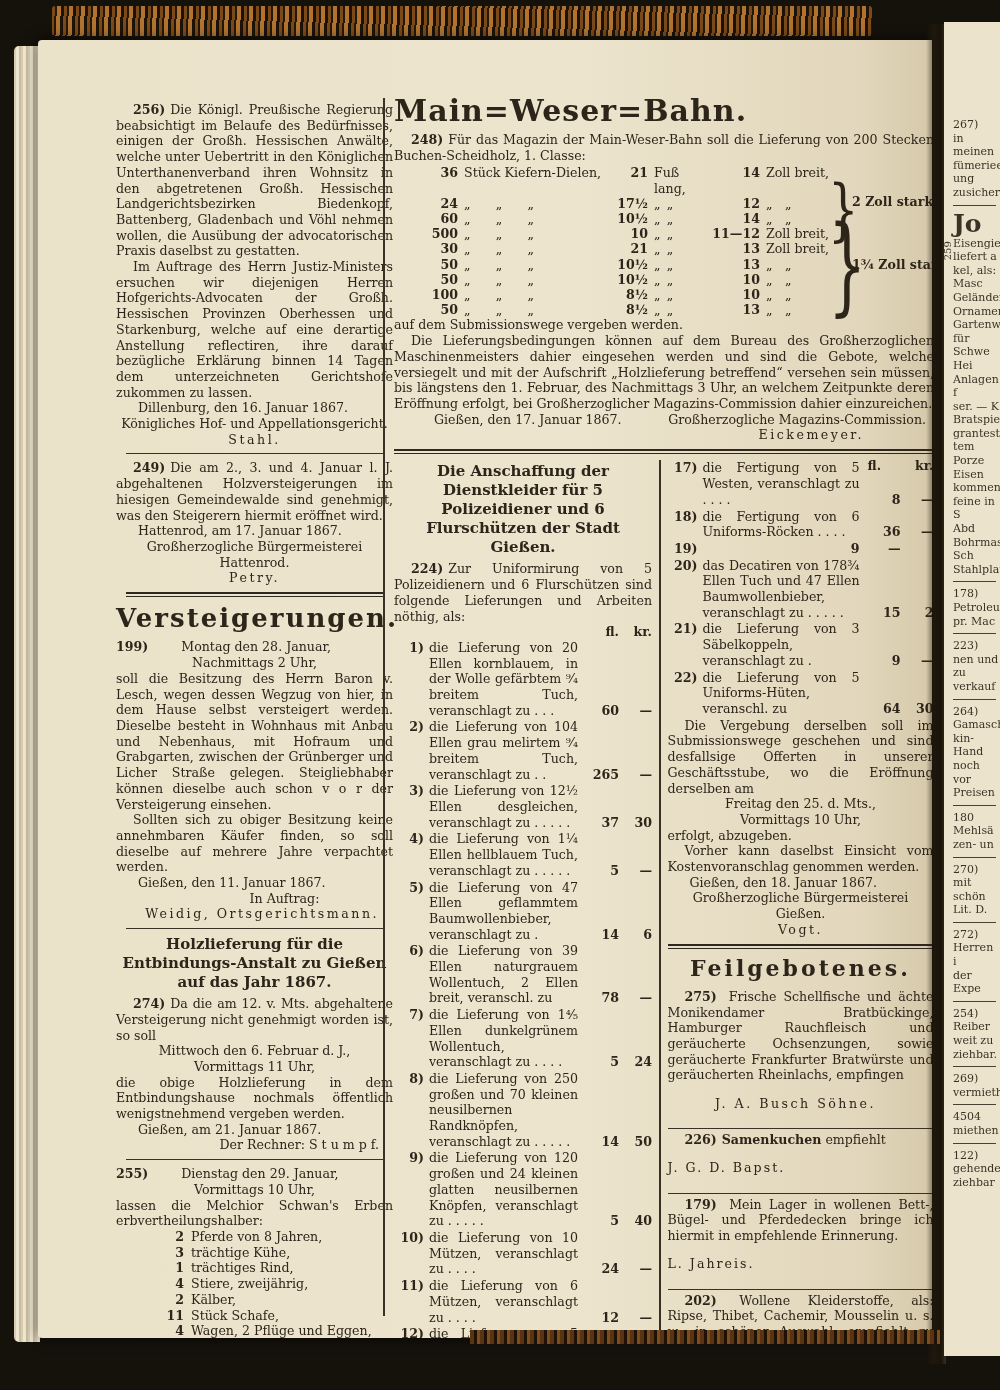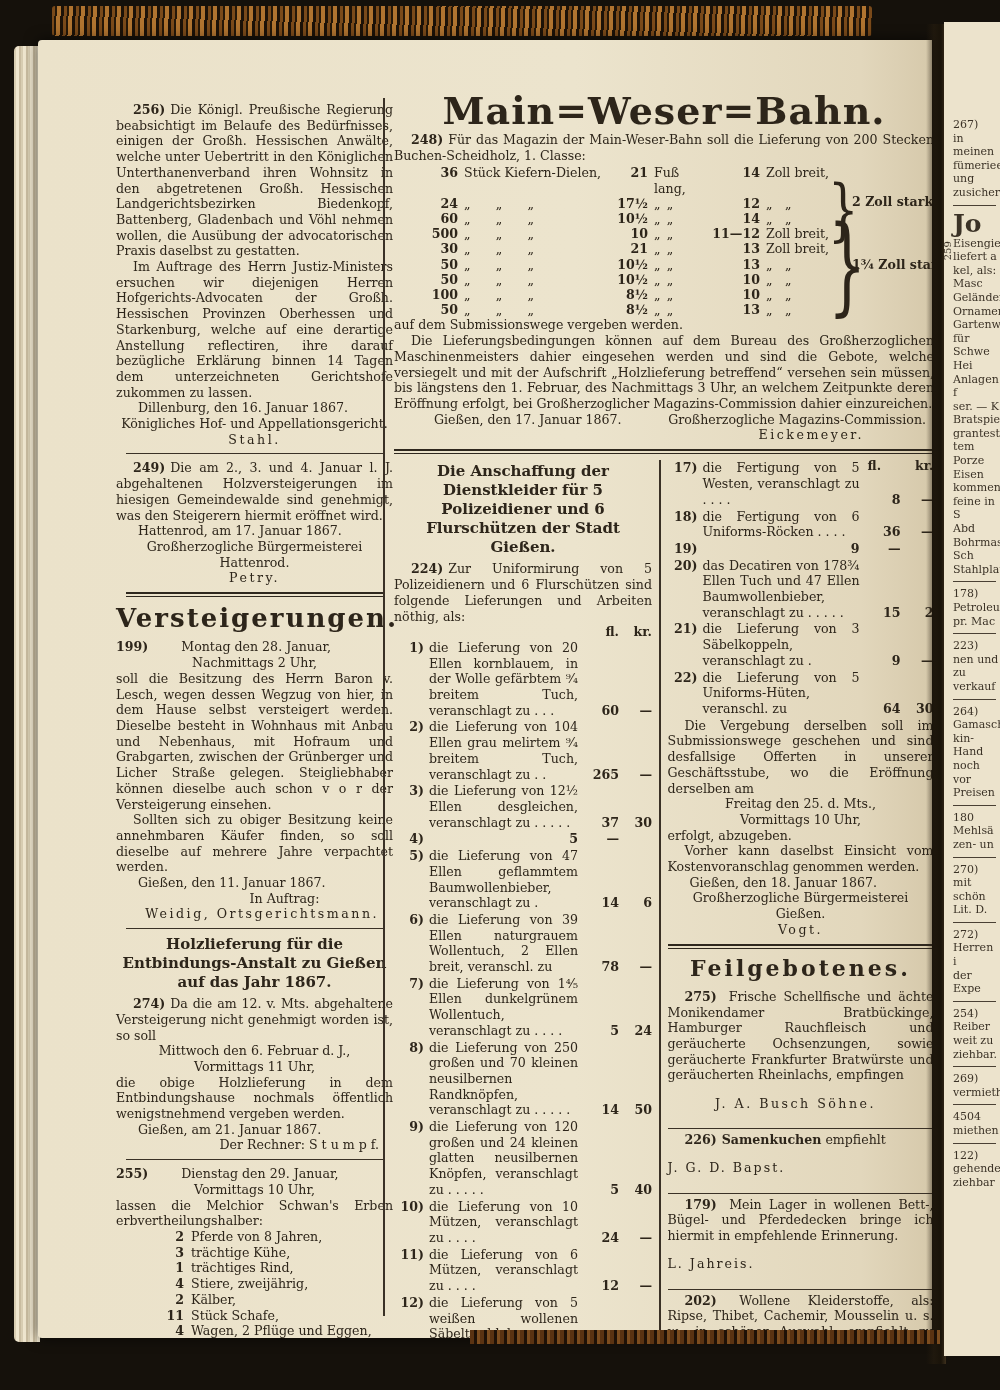--- a/index.html
+++ b/index.html
@@ -34,21 +34,21 @@
   .pl{margin:0;}
   .c{text-align:center;margin:0;}
   .date{margin:0;padding-left:22px;}
   .right{text-align:right;margin:0;padding-right:14px;}
   .sp{letter-spacing:2.5px;}
   b.no{margin-right:5px;}
   .rule{border:none;border-top:1px solid #3a3126;margin:6px 10px;}
   .dblrule{border:none;border-top:2.6px solid #2f281e;border-bottom:1px solid #2f281e;height:2.4px;margin:6px 0;}
   .dblrule.short{margin:6px 10px;}
 
-  h1.mwb{font-size:38px;line-height:34px;font-weight:bold;text-align:center;margin:0 0 4px 0;letter-spacing:1px;}
+  h1.mwb{font-size:30px;line-height:34px;font-weight:bold;text-align:left;margin:0 0 4px 0;letter-spacing:1px;}
   h2.big-head{font-size:26px;line-height:30px;font-weight:bold;text-align:center;margin:4px 0 6px 0;letter-spacing:2px;}
   h2.feil{font-size:22px;line-height:26px;font-weight:bold;text-align:center;margin:4px 0 5px 0;letter-spacing:3px;}
   h3.sub-head{font-size:15px;line-height:19px;font-weight:bold;text-align:center;margin:2px 0 4px 0;}
 
   
   .timber{position:relative;margin:2px 0 0 26px;width:470px;}
   .trow{display:grid;grid-template-columns:38px 142px 36px 52px 48px 92px;column-gap:6px;line-height:15.2px;}
   .trow .q{text-align:right;font-weight:bold;}
   .trow .len,.trow .wid{text-align:right;font-weight:bold;}
   .brace{position:absolute;font-size:64px;font-weight:normal;color:#2d251a;
@@ -282,20 +282,21 @@
             <span class="k">—</span>
           </div>
             <div class="it">
             <span class="n">3)</span>
             <span class="t">die Lieferung von 12½ Ellen desgleichen, veranschlagt zu  .   .   .   .   .</span>
             <span class="f">37</span>
             <span class="k">30</span>
           </div>
             <div class="it">
             <span class="n">4)</span>
+            <span class="t">die Lieferung von 1¼ Ellen hellblauem Tuch, veranschlagt zu  .   .   .   .   .</span>
             <span class="f">5</span>
             <span class="k">—</span>
           </div>
             <div class="it">
             <span class="n">5)</span>
             <span class="t">die Lieferung von 47 Ellen geflammtem Baumwollenbieber, veranschlagt zu   .</span>
             <span class="f">14</span>
             <span class="k">6</span>
           </div>
             <div class="it">

